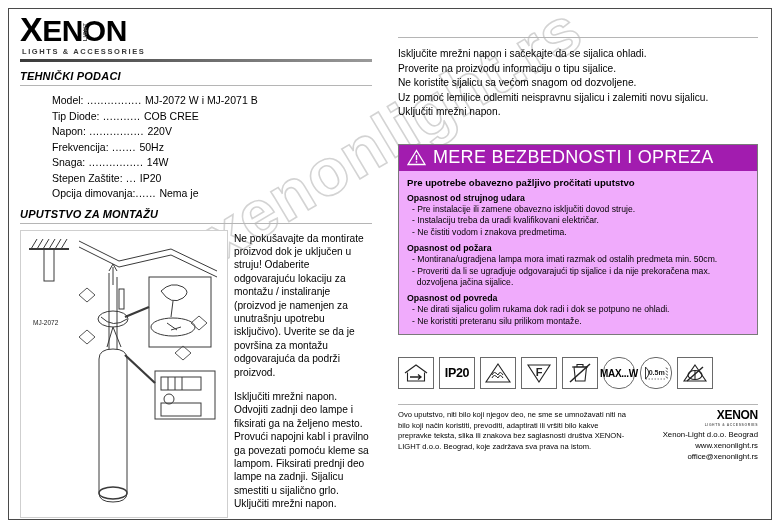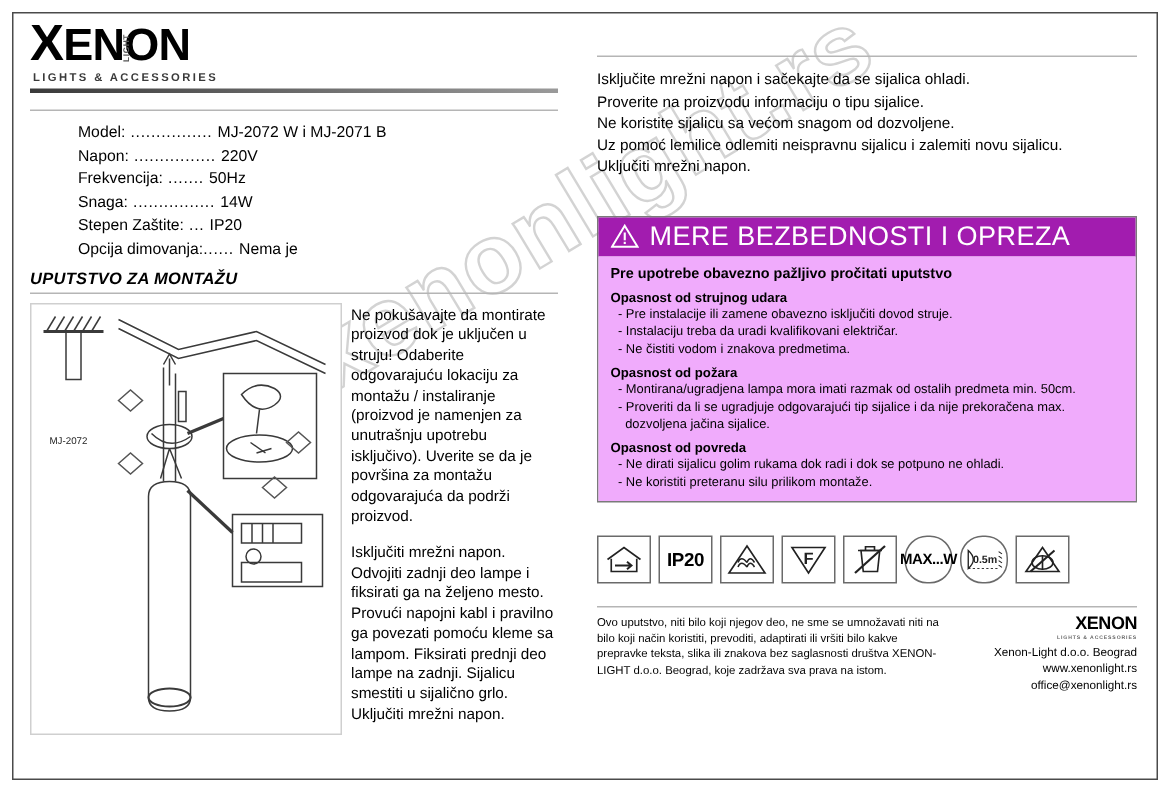--- a/index.html
+++ b/index.html
@@ -98,24 +98,26 @@
 
   <div class="col colL">
 
     <div class="logo-wrap">
       <div class="logo"><span class="x">X</span><span class="o-wrap"><span>ENON</span><span class="inner">LIGHT</span></span></div>
       <div class="tagline">LIGHTS &amp; ACCESSORIES</div>
       <div class="logo-rule"></div>
     </div>
 
     <div style="height:10px"></div>
+    <div class="sect">TEHNIČKI PODACI</div>
     <div class="sect-rule"></div>
 
     <div class="specs">
       <div class="spec-row"><span class="lbl">Model:</span><span class="dots"> ................ </span><span class="val">MJ-2072 W i MJ-2071 B</span></div>
+      <div class="spec-row"><span class="lbl">Tip Diode:</span><span class="dots"> ........... </span><span class="val">COB CREE</span></div>
       <div class="spec-row"><span class="lbl">Napon:</span><span class="dots"> ................ </span><span class="val">220V</span></div>
       <div class="spec-row"><span class="lbl">Frekvencija:</span><span class="dots"> ....... </span><span class="val">50Hz</span></div>
       <div class="spec-row"><span class="lbl">Snaga:</span><span class="dots"> ................ </span><span class="val">14W</span></div>
       <div class="spec-row"><span class="lbl">Stepen Zaštite:</span><span class="dots"> ... </span><span class="val">IP20</span></div>
       <div class="spec-row"><span class="lbl">Opcija dimovanja:</span><span class="dots">...... </span><span class="val">Nema je</span></div>
     </div>
 
     <div style="height:6px"></div>
     <div class="sect">UPUTSTVO ZA MONTAŽU</div>
     <div class="sect-rule"></div>

